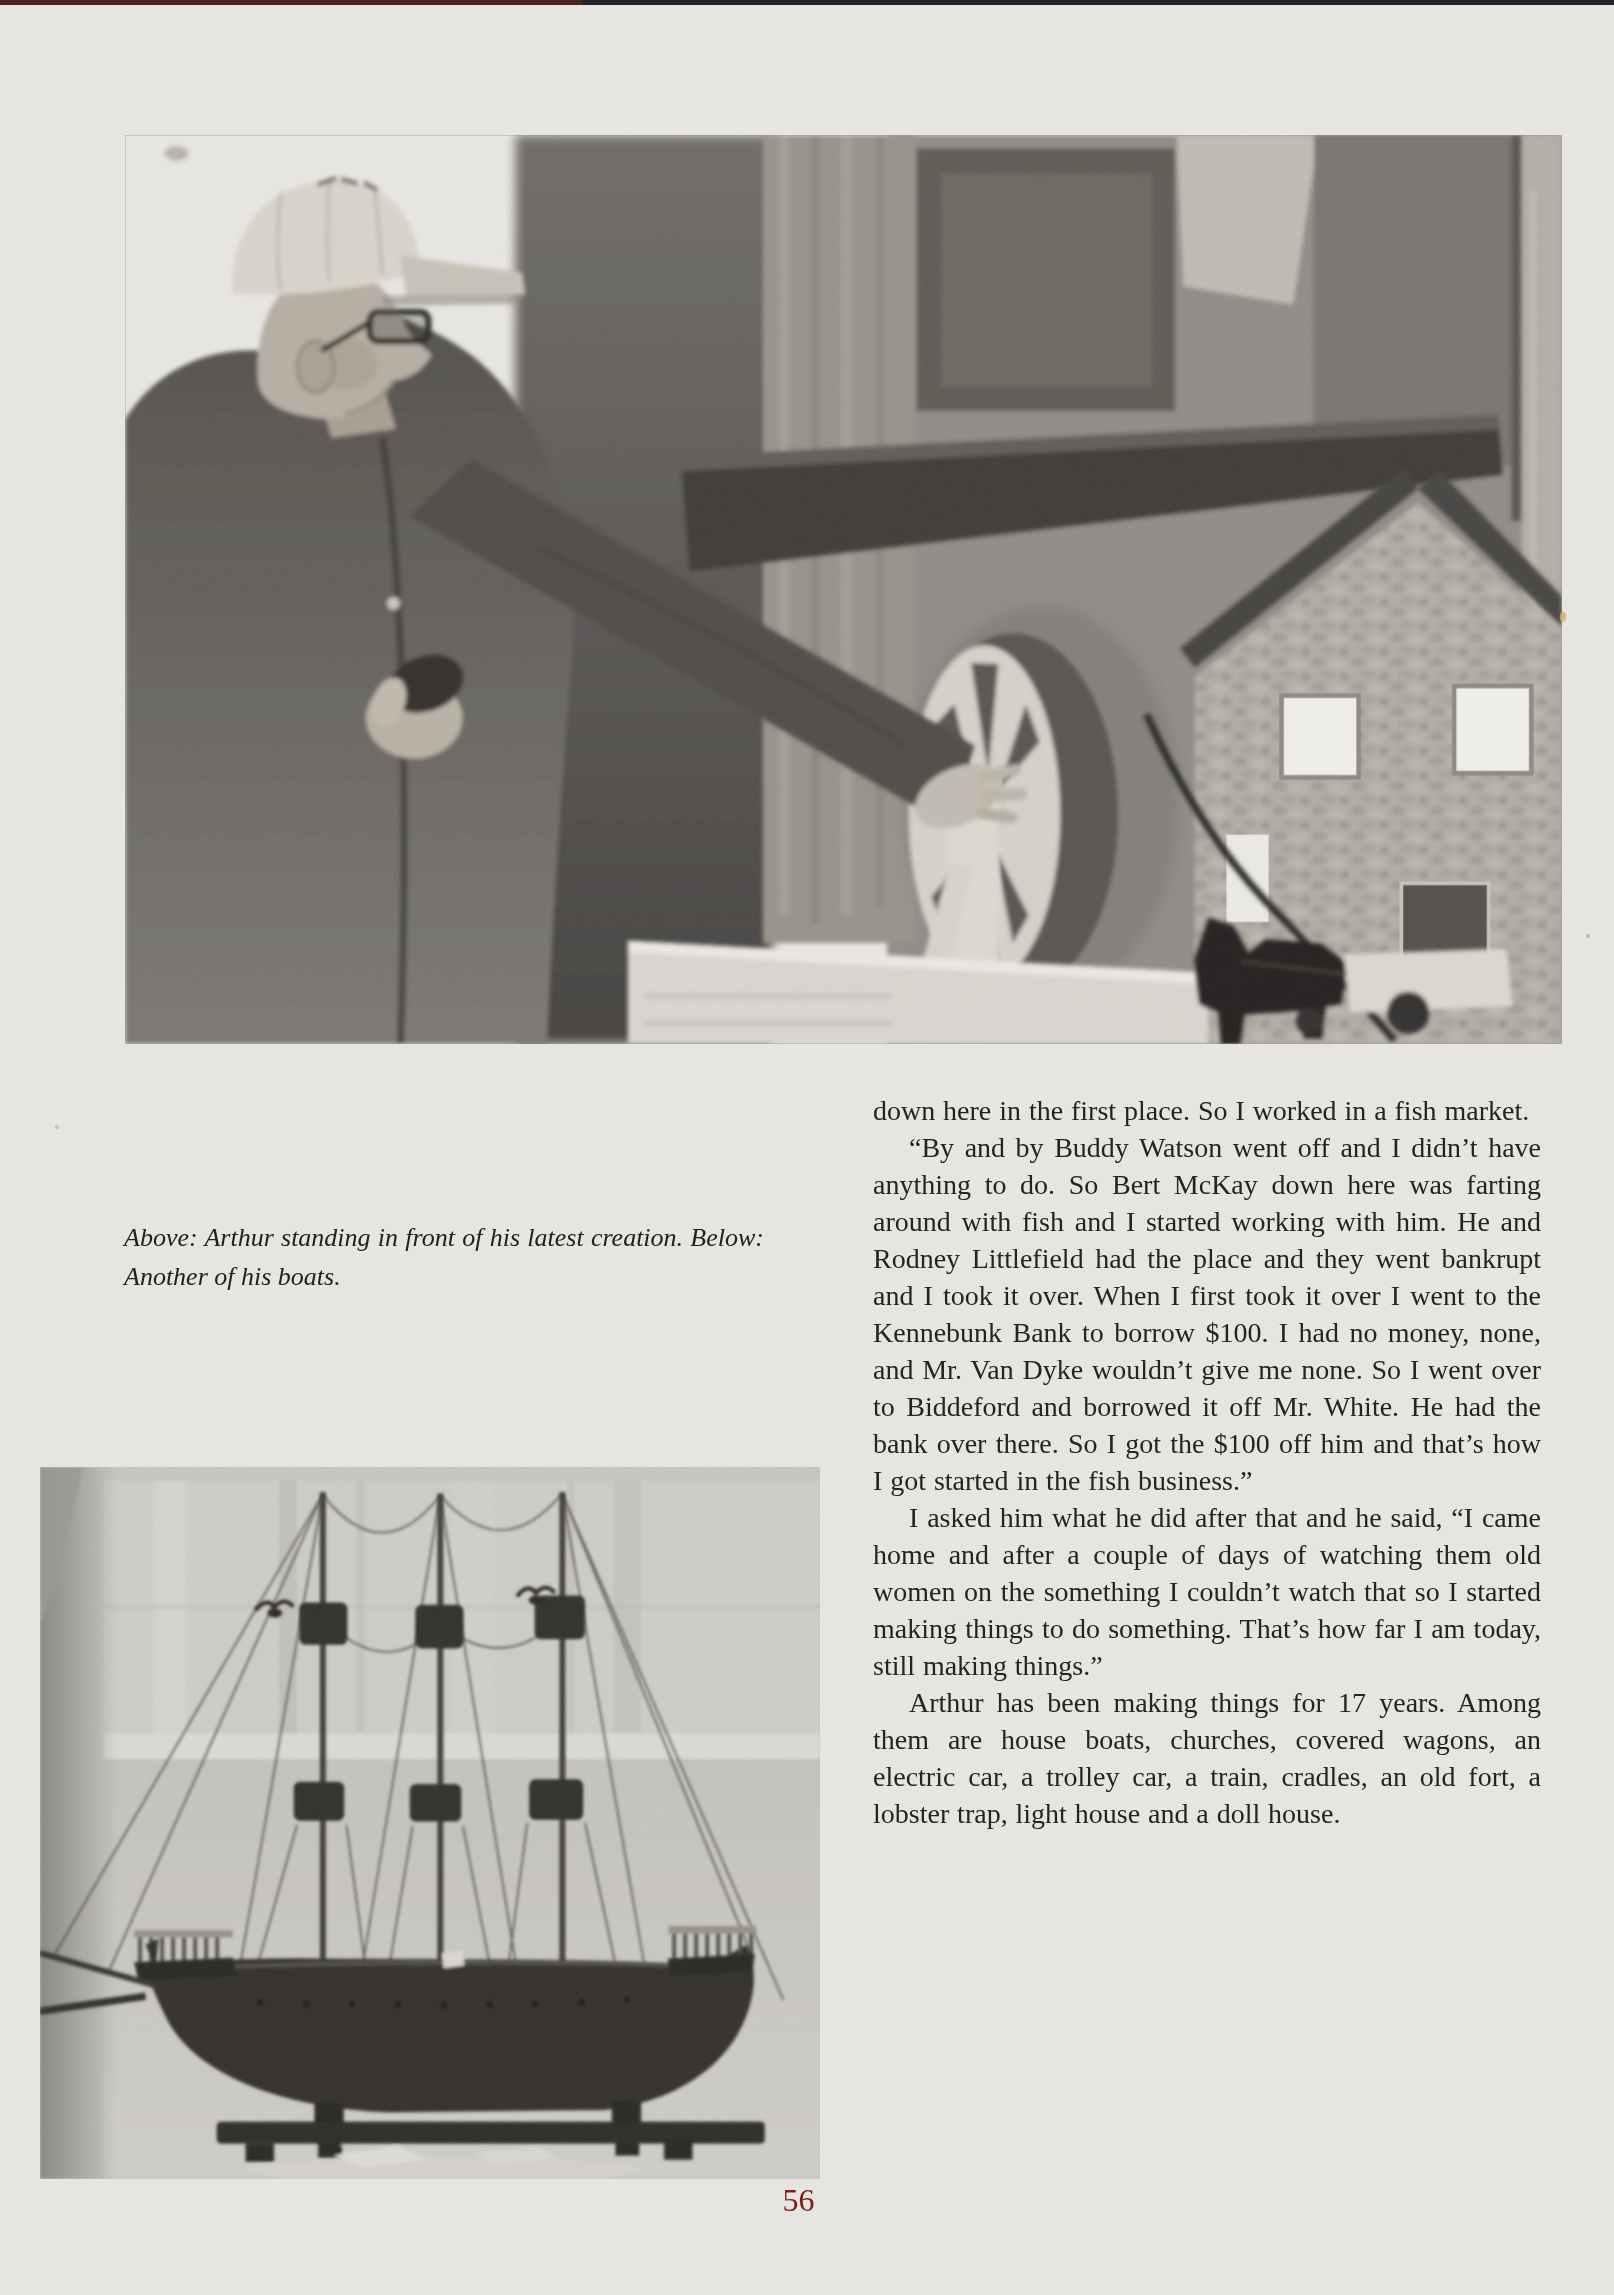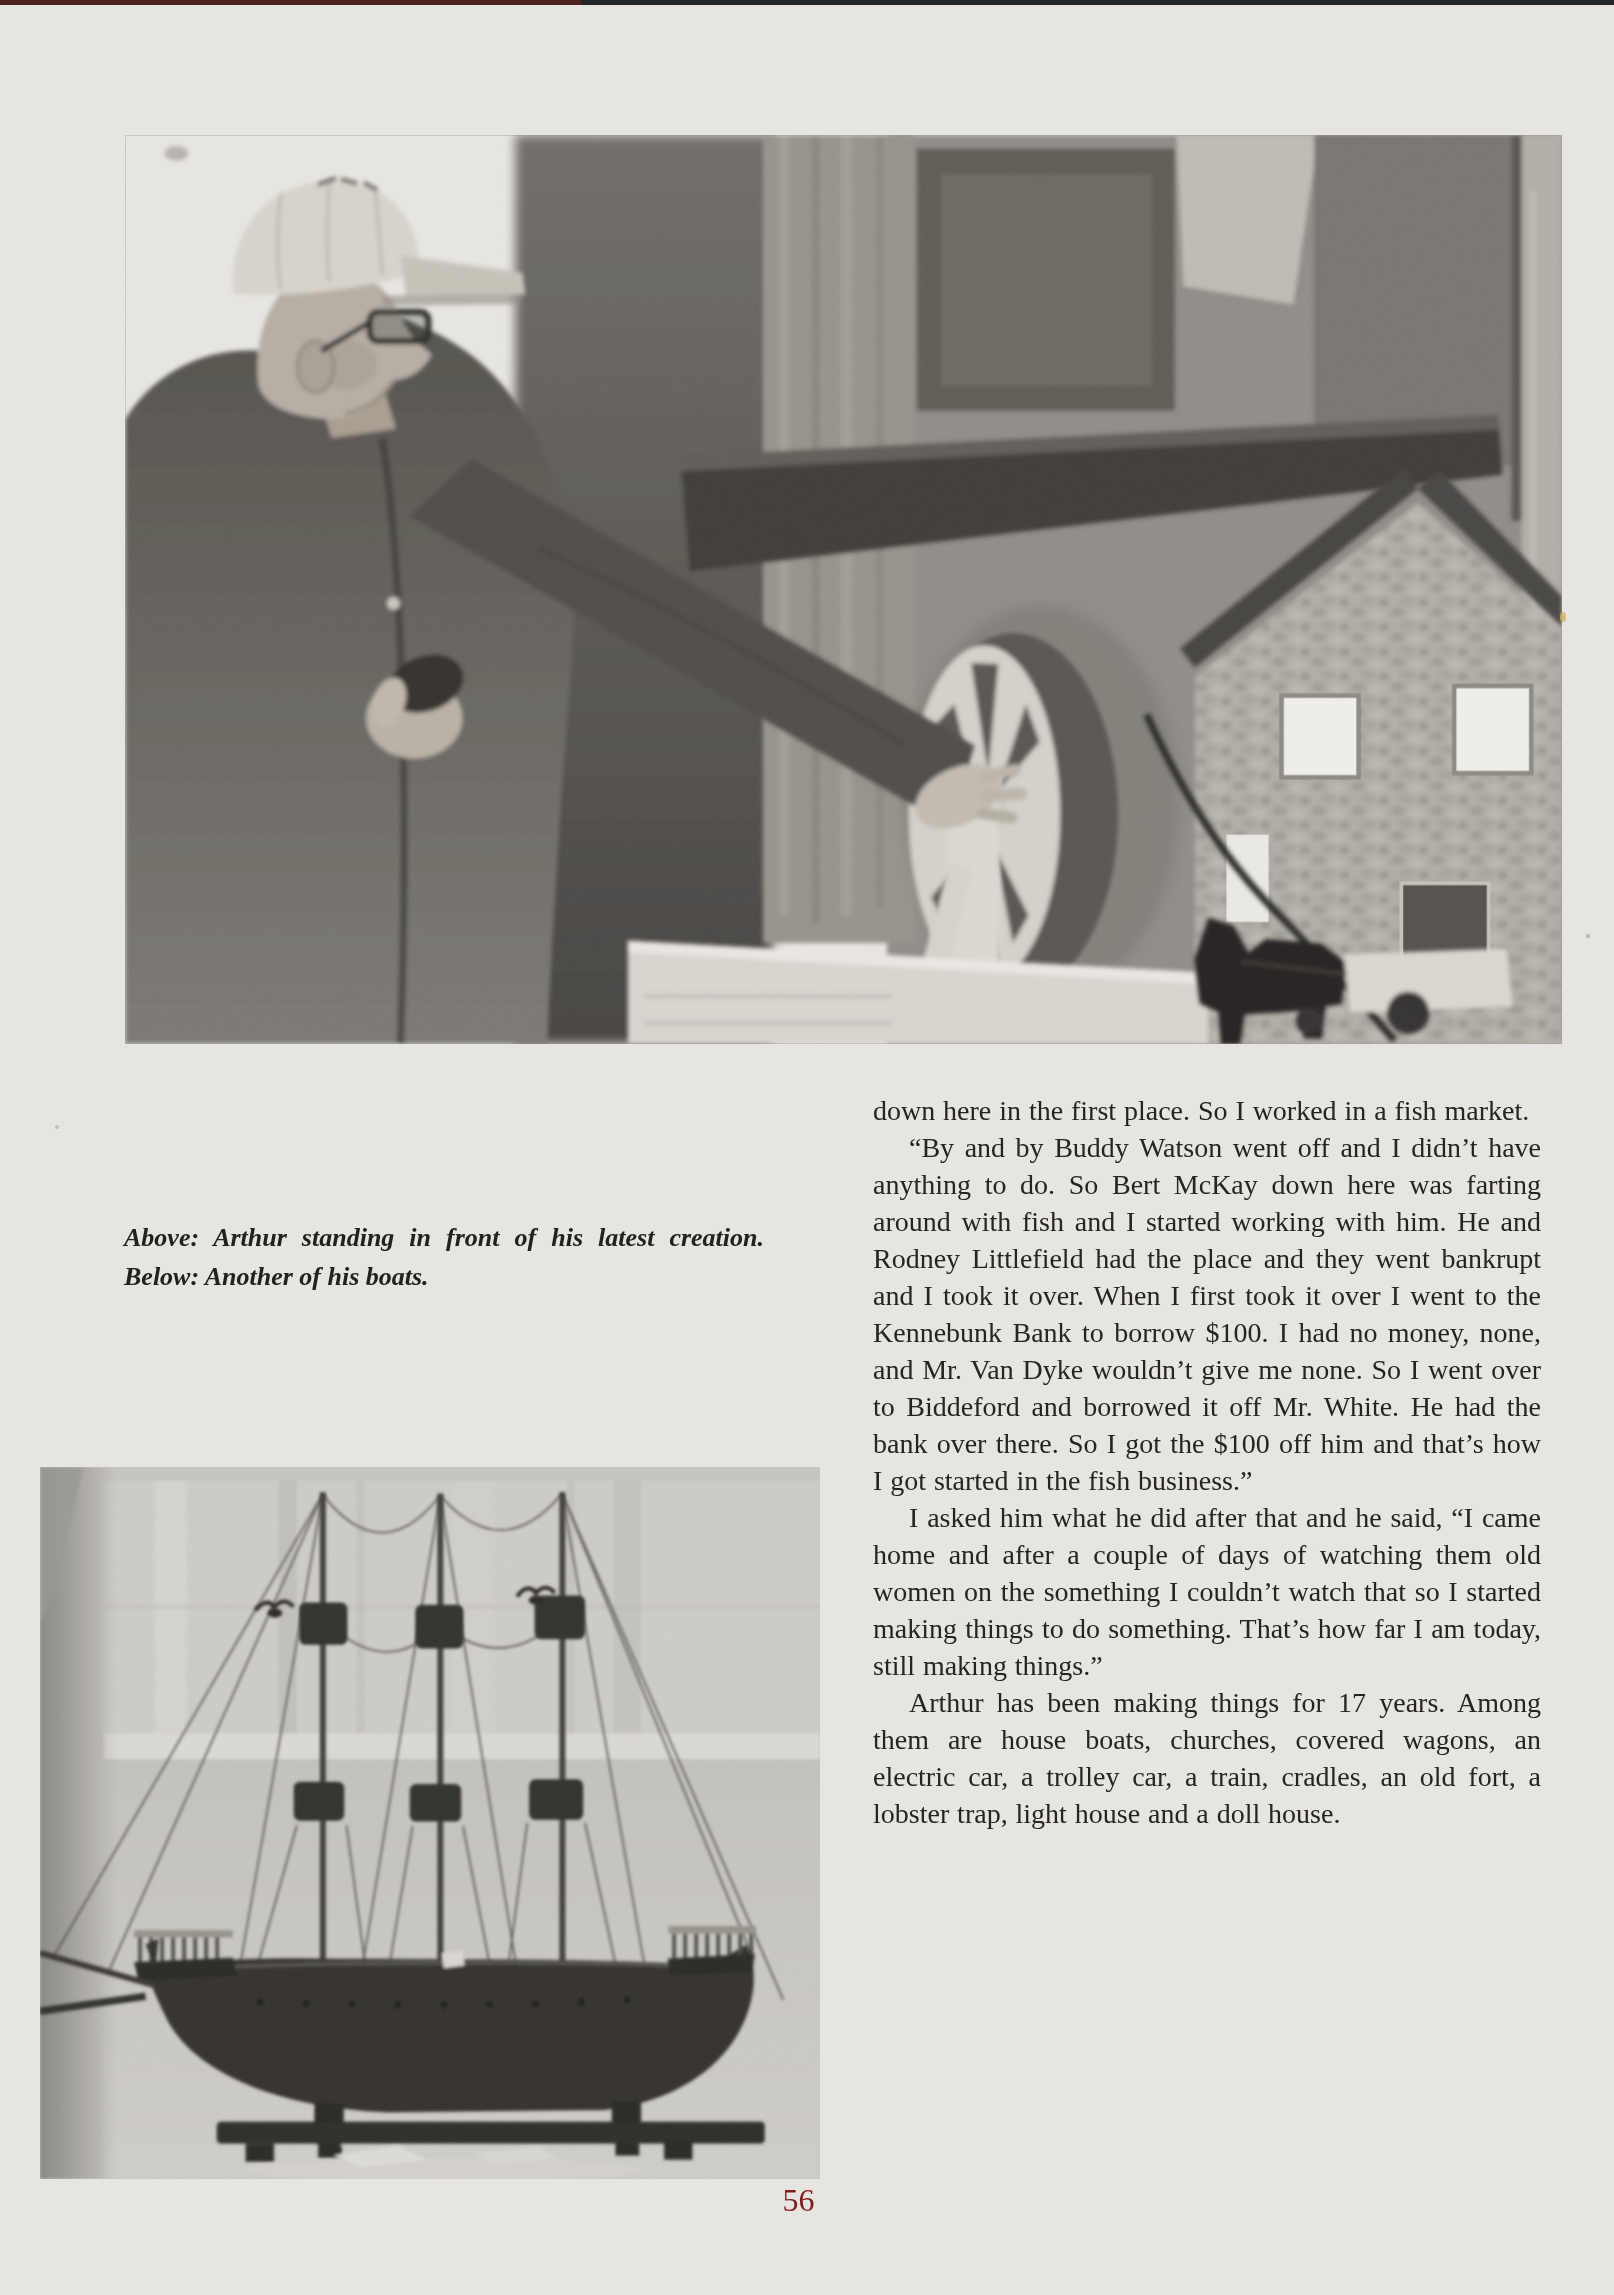--- a/index.html
+++ b/index.html
@@ -15,21 +15,21 @@
   .top-edge{position:absolute;top:0;left:0;width:100%;height:4.6px;background:#23272a;}
   .top-edge-left{position:absolute;top:0;left:0;width:36%;height:4.6px;background:#4e231d;}
 
   .photo{position:absolute;display:block;}
   .photo svg{display:block;width:100%;height:100%;}
   #top-photo{left:85px;top:128px;width:1437px;height:909px;}
   #ship-photo{left:0px;top:1460px;width:780px;height:712px;}
 
   .caption{
     position:absolute;left:124px;top:1218px;width:640px;
-    font-size:26px;line-height:39px;font-weight:700;font-style:italic;
+    font-size:26px;line-height:39px;font-weight:400;font-style:italic;
     text-align:justify;color:#232120;
   }
   .article{
     position:absolute;left:845px;top:1092px;width:668px;
     font-size:28px;line-height:37px;text-align:justify;
     color:#262422;word-spacing:0.9px;margin-left:28px;
   }
   .article p{margin:0;}
   .article p.indent{text-indent:36px;font-family:Liberation Serif, serif;}
   .article h3{

